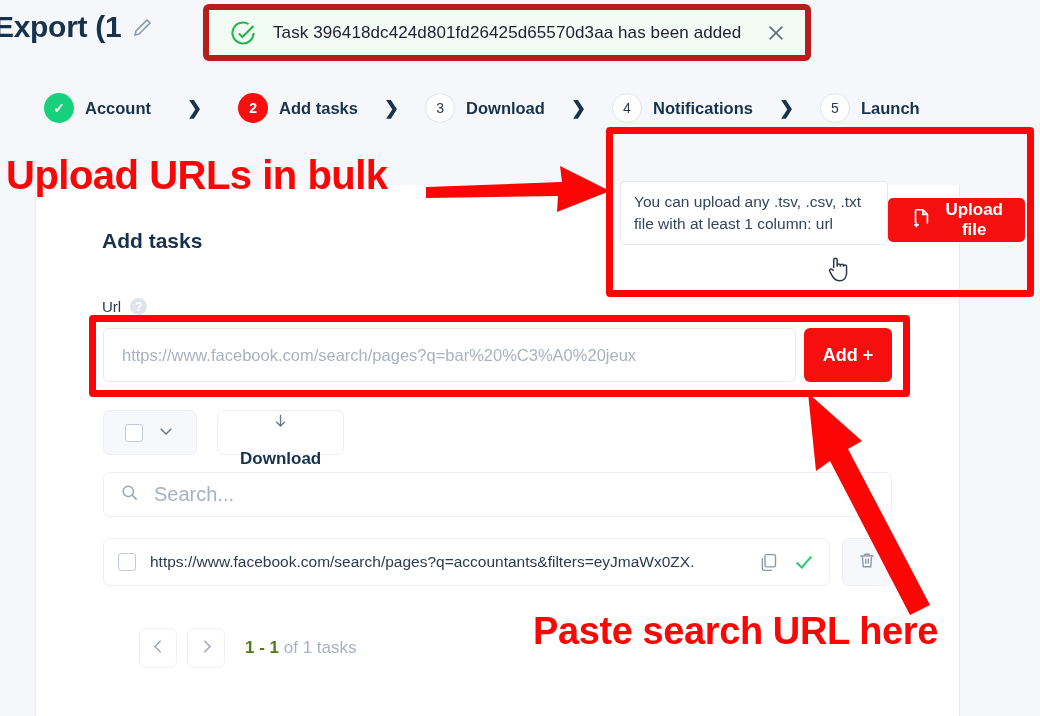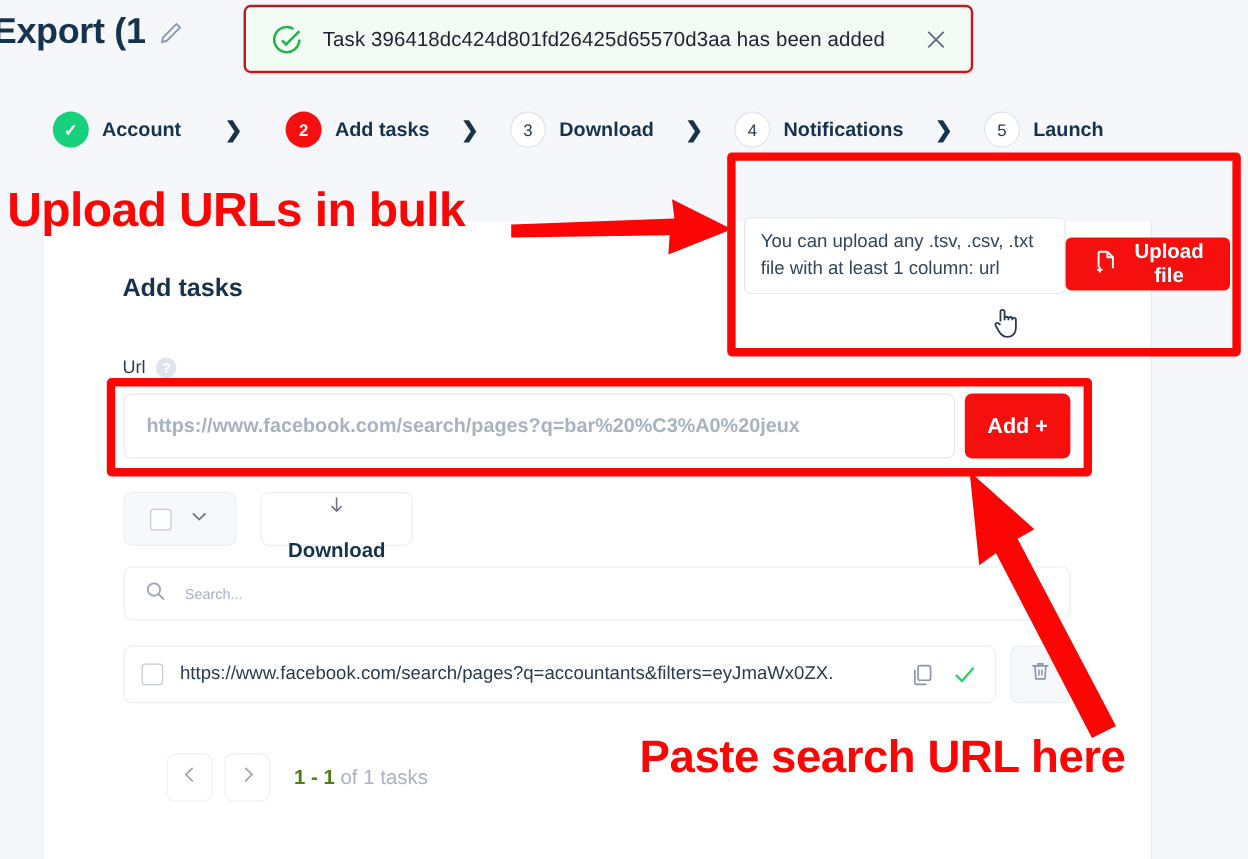--- a/index.html
+++ b/index.html
@@ -28,21 +28,21 @@
     font-size: 30px; font-weight: bold; color: #17324d;
     letter-spacing: -0.3px; white-space: nowrap;
     display: flex; align-items: center; gap: 10px;
   }
   .pencil-icon { display:inline-flex; color:#8e9bb0; }
 
   
   .toast {
     position: absolute; left: 203px; top: 4px;
     width: 608px; height: 57px;
-    background: #f3fbf5; border: 2px solid #b91c1c; border-radius: 6px;
+    background: #f3fbf5; border: 6px solid #b91c1c; border-radius: 6px;
     display: flex; align-items: center; padding: 0 18px 0 20px;
     box-shadow: 0 1px 3px rgba(20,40,30,.06);
   }
   .toast-check { flex: 0 0 auto; display: inline-flex; color: #24b34b; }
   .toast-msg {
     flex: 1 1 auto; margin-left: 16px;
     font-size: 17px; color: #223; letter-spacing: .1px; white-space: nowrap;
   }
   .toast-close { flex: 0 0 auto; color: #5d6b7a; cursor: pointer; display:inline-flex; }
 
@@ -103,21 +103,21 @@
 
   .url-row {
     position: absolute; left: 103px; top: 328px;
     width: 789px; height: 54px;
     display: flex; align-items: center; gap: 8px;
   }
   .url-input {
     flex: 1 1 auto; height: 54px;
     border: 1px solid #e6e9f0; border-radius: 6px; background: #fff;
     padding: 0 18px; font-size: 16.5px; color: #404040;
-    font-family: "Liberation Sans", sans-serif; outline: none; font-weight: bold;
+    font-family: "Liberation Sans", sans-serif; outline: none;
   }
   .url-input::placeholder { color: #a9b2c0; }
   .add-btn {
     flex: 0 0 auto; width: 88px; height: 54px;
     background: #f50f0f; color: #fff; border: none; border-radius: 6px;
     font-size: 18px; font-weight: bold; cursor: pointer;
     font-family: "Liberation Sans", sans-serif;
   }
 
   
@@ -140,21 +140,21 @@
 
   
   .search-box {
     position: absolute; left: 103px; top: 472px;
     width: 789px; height: 45px;
     background: #fff; border: 1px solid #eceef4; border-radius: 7px;
     display: flex; align-items: center; padding: 0 16px; gap: 13px;
   }
   .search-input {
     flex: 1 1 auto; border: none; outline: none; background: transparent;
-    font-size: 12px; color: #2b3a4d; font-family: "Liberation Sans", sans-serif;
+    font-size: 20px; color: #2b3a4d; font-family: "Liberation Sans", sans-serif;
   }
   .search-input::placeholder { color: #a9b2c0; }
 
   
   .task-row { position: absolute; left: 103px; top: 538px; display: flex; align-items: center; gap: 12px; }
   .task-main {
     width: 727px; height: 48px; background: #fff; border: 1px solid #eceef4; border-radius: 7px;
     display: flex; align-items: center; padding: 12px 14px; gap: 14px;
   }
   .task-url {

